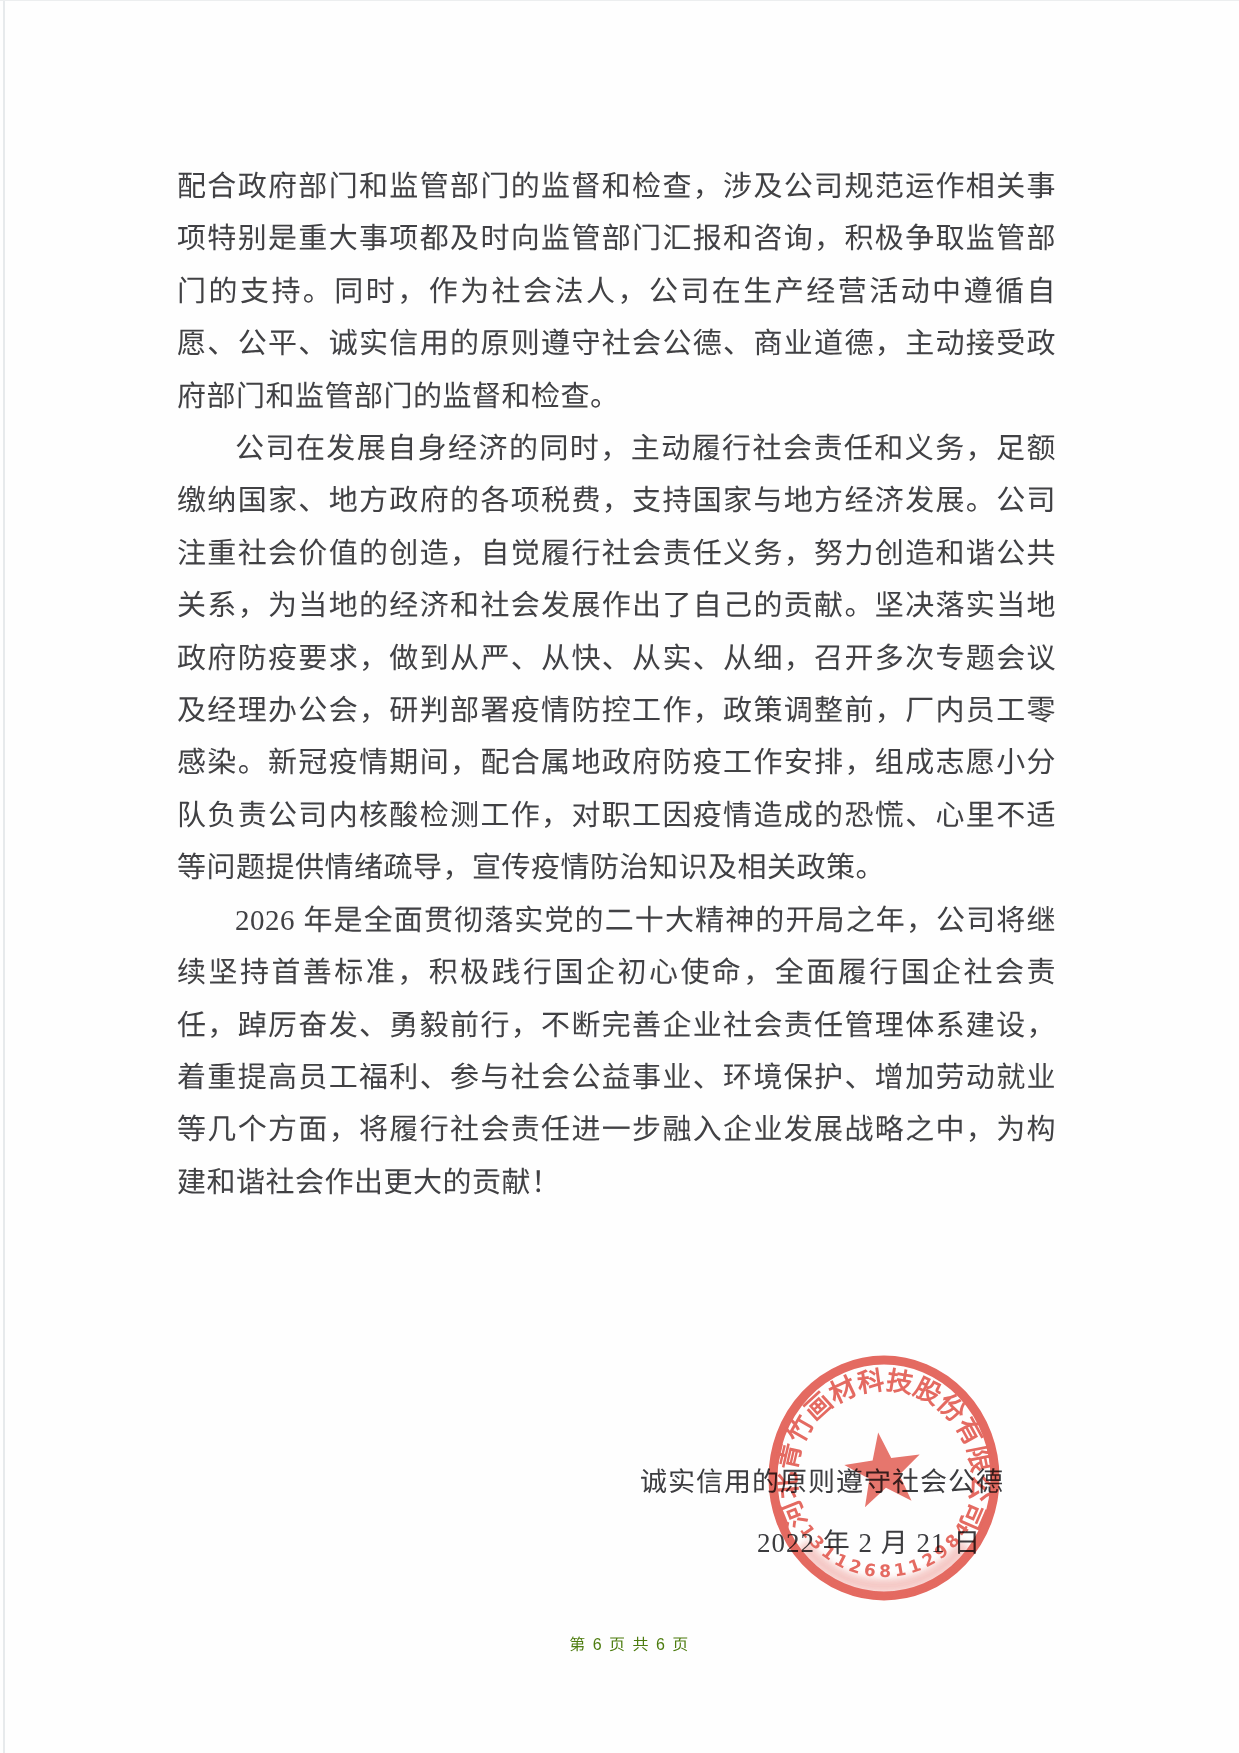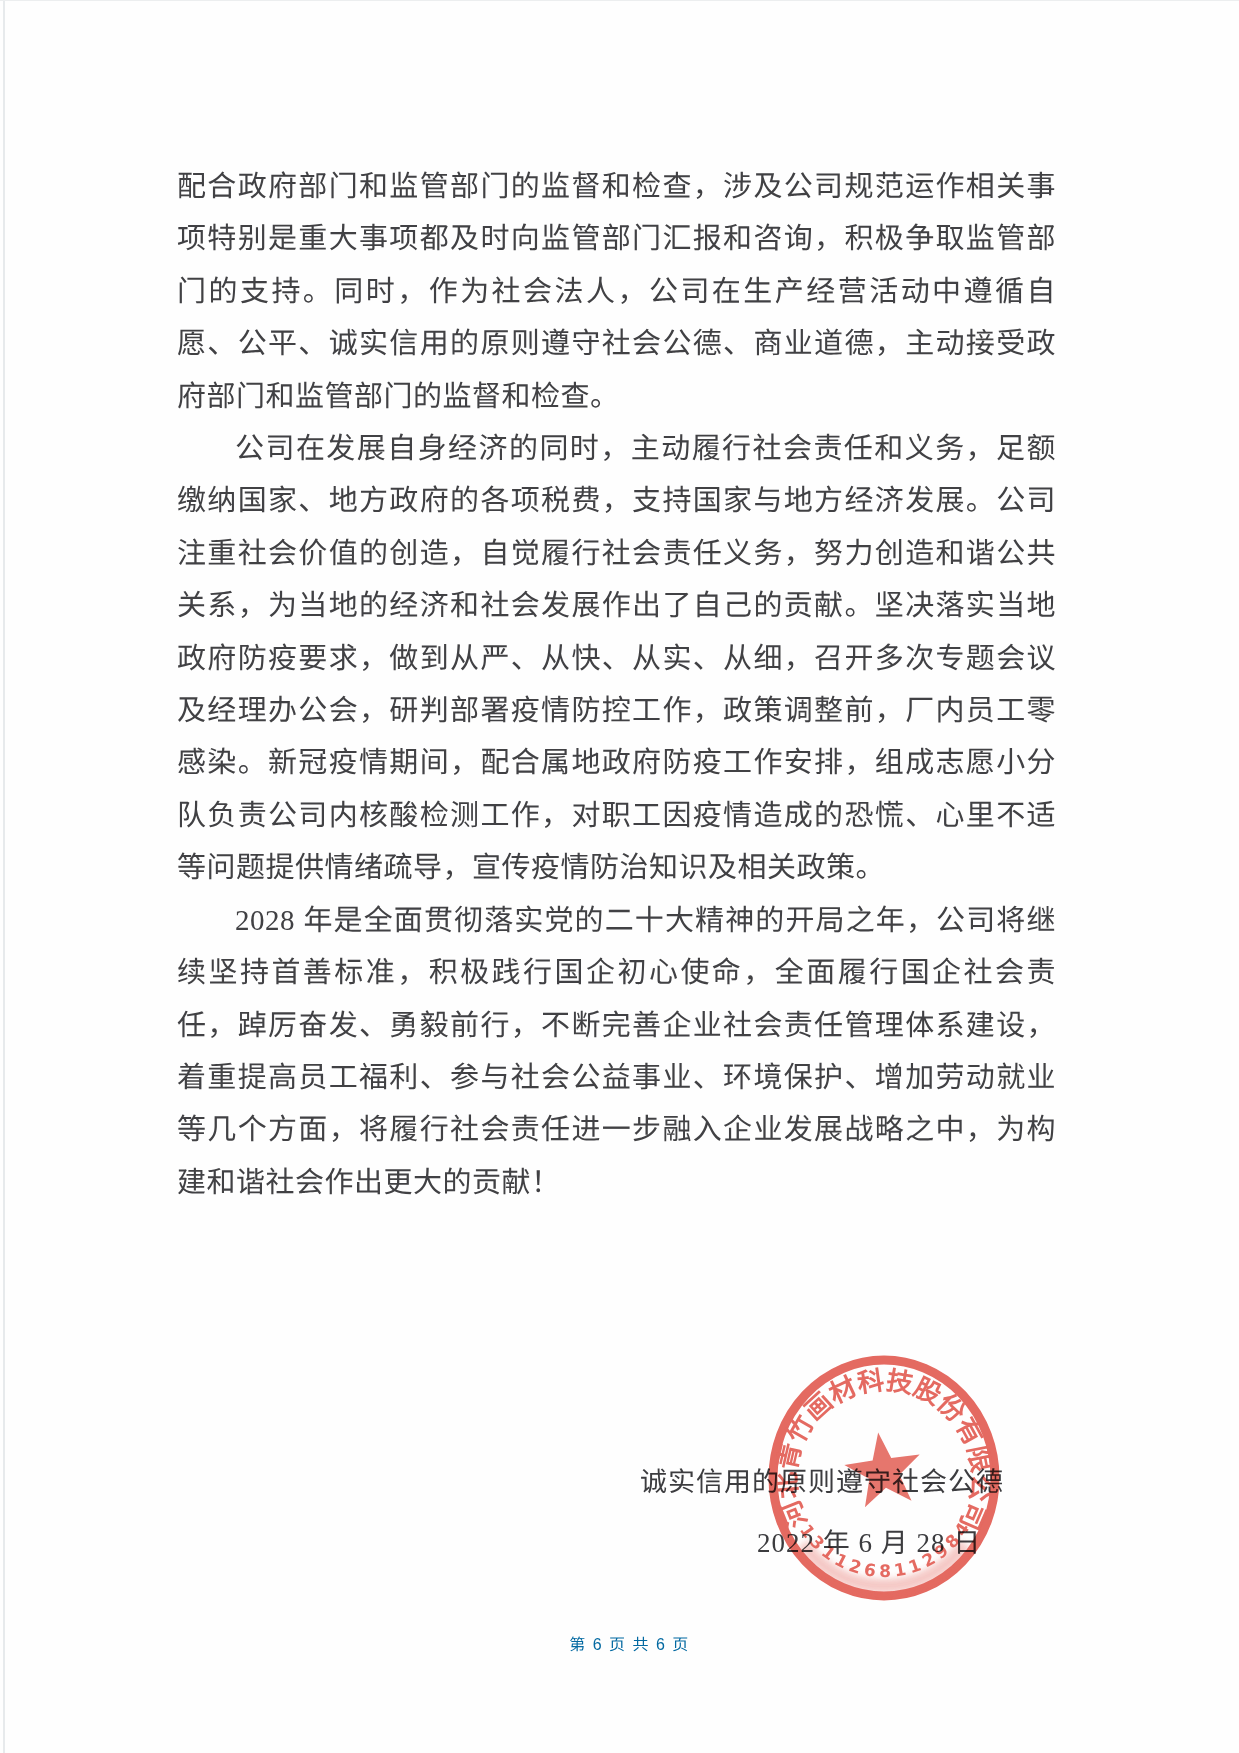--- a/index.html
+++ b/index.html
@@ -68,38 +68,38 @@
   }
   .page-footer {
     position: absolute;
     left: 0;
     top: 1631px;
     width: 100%;
     text-align: center;
     font-family: "Liberation Sans", "DejaVu Sans", sans-serif;
     font-size: 16px;
     letter-spacing: 1.5px;
-    color: #0369a1;
+    color: #4d7c0f;
     padding-left: 20px;
   }
 </style>
 </head>
 <body style="--seal: #e2544b;">
 
 <div class="scan-edge-line"></div>
 <div class="scan-edge-top"></div>
 
 <section class="doc-text">
   <p class="no-indent">配合政府部门和监管部门的监督和检查，涉及公司规范运作相关事项特别是重大事项都及时向监管部门汇报和咨询，积极争取监管部门的支持。同时，作为社会法人，公司在生产经营活动中遵循自愿、公平、诚实信用的原则遵守社会公德、商业道德，主动接受政府部门和监管部门的监督和检查。</p>
   <p class="indent">公司在发展自身经济的同时，主动履行社会责任和义务，足额缴纳国家、地方政府的各项税费，支持国家与地方经济发展。公司注重社会价值的创造，自觉履行社会责任义务，努力创造和谐公共关系，为当地的经济和社会发展作出了自己的贡献。坚决落实当地政府防疫要求，做到从严、从快、从实、从细，召开多次专题会议及经理办公会，研判部署疫情防控工作，政策调整前，厂内员工零感染。新冠疫情期间，配合属地政府防疫工作安排，组成志愿小分队负责公司内核酸检测工作，对职工因疫情造成的恐慌、心里不适等问题提供情绪疏导，宣传疫情防治知识及相关政策。</p>
-  <p class="indent">2028 年是全面贯彻落实党的二十大精神的开局之年，公司将继续坚持首善标准，积极践行国企初心使命，全面履行国企社会责任，踔厉奋发、勇毅前行，不断完善企业社会责任管理体系建设，着重提高员工福利、参与社会公益事业、环境保护、增加劳动就业等几个方面，将履行社会责任进一步融入企业发展战略之中，为构建和谐社会作出更大的贡献！</p>
+  <p class="indent">2026 年是全面贯彻落实党的二十大精神的开局之年，公司将继续坚持首善标准，积极践行国企初心使命，全面履行国企社会责任，踔厉奋发、勇毅前行，不断完善企业社会责任管理体系建设，着重提高员工福利、参与社会公益事业、环境保护、增加劳动就业等几个方面，将履行社会责任进一步融入企业发展战略之中，为构建和谐社会作出更大的贡献！</p>
 </section>
 
 <div class="signature-company">诚实信用的原则遵守社会公德</div>
-<div class="signature-date">2022 年 6 月 28 日</div>
+<div class="signature-date">2022 年 2 月 21 日</div>
 
 <div class="company-seal">
   <svg width="242" height="254" viewBox="0 0 242 254" xmlns="http://www.w3.org/2000/svg">
     <defs>
       <path id="arcTop" d="M 46.2 170.2 A 88 88 0 1 1 195.8 170.2" fill="none"></path>
       <path id="arcBottom" d="M 29.2 161.1 A 99 99 0 0 0 212.8 161.1" fill="none"></path>
       <filter id="soft" x="-20%" y="-20%" width="140%" height="140%">
         <feGaussianBlur stdDeviation="0.7"></feGaussianBlur>
       </filter>
       <filter id="smudgeBlur" x="-30%" y="-30%" width="160%" height="160%">

